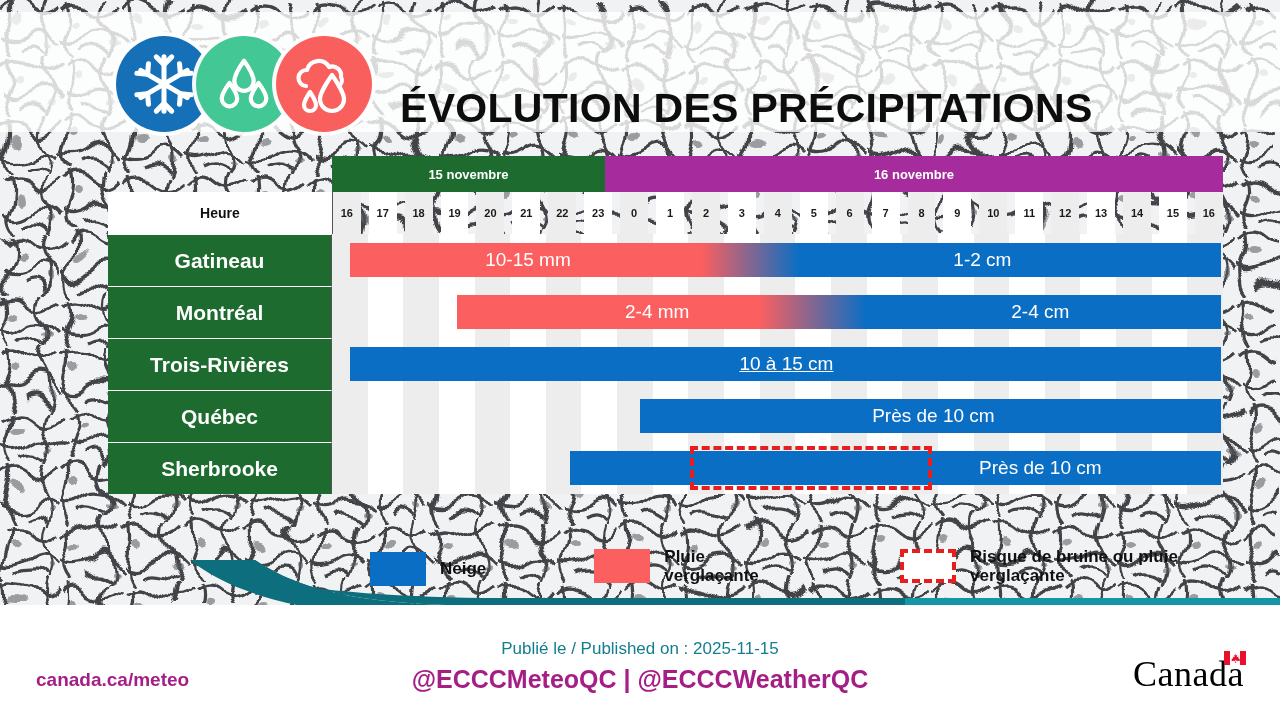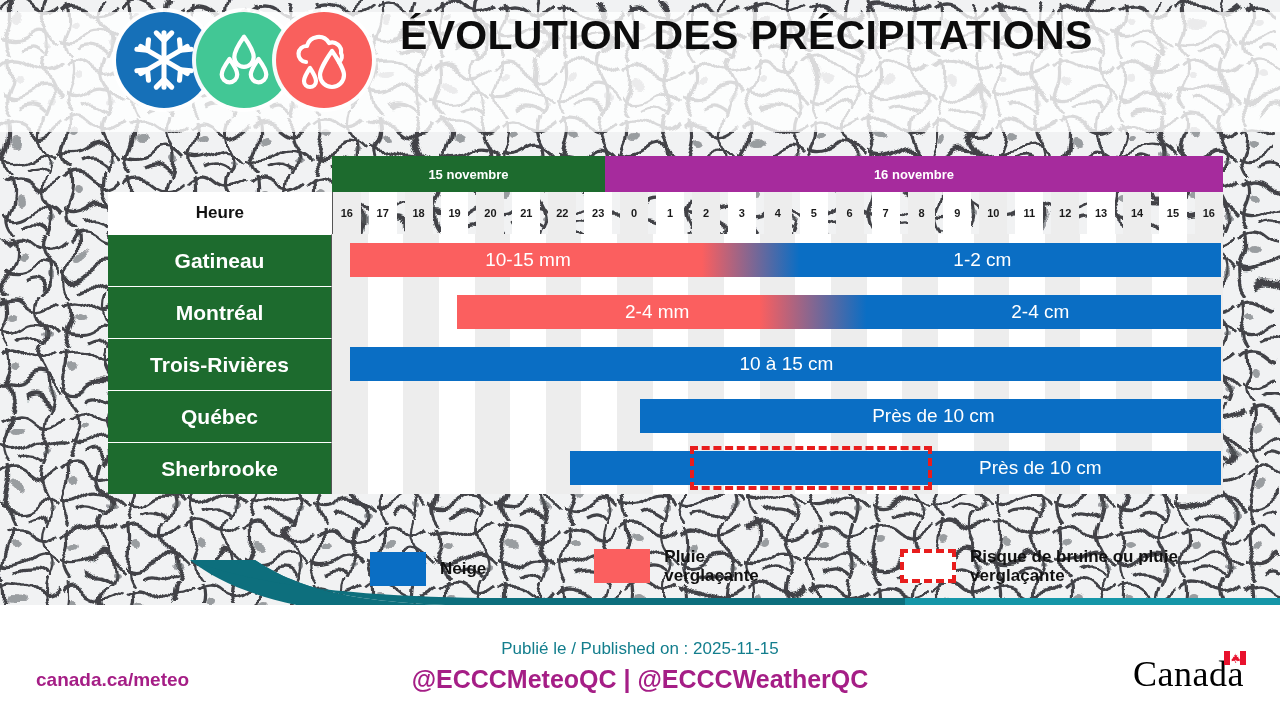--- a/index.html
+++ b/index.html
@@ -20,21 +20,21 @@
     position:absolute;left:0;top:0;width:1280px;height:605px;
   }
 
   
   #title-band{
     position:absolute;left:0;top:12px;width:1280px;height:120px;
     background:rgba(255,255,255,0.80);
   }
   #header-row{
     position:absolute;left:0;top:12px;width:1280px;height:120px;
-    display:flex;align-items:flex-start;
+    display:flex;align-items:flex-end;
   }
   .icon-circle{
     width:96px;height:96px;border-radius:50%;
     display:flex;align-items:center;justify-content:center;
     box-shadow:0 0 0 4px rgba(255,255,255,0.95);
     flex:none;
   }
   #icon-snow{background:#1670b8;margin-left:116px;}
   #icon-rain{background:#42c795;margin-left:-16px;}
   #icon-frz{background:#f9605d;margin-left:-16px;}
@@ -53,21 +53,21 @@
     display:flex;align-items:center;justify-content:center;
     color:#ffffff;font-size:13px;font-weight:bold;
   }
   #date-d1{width:273px;background:#1d6b2e;}
   #date-d2{width:618px;background:#a62b9d;}
 
   #hour-header{display:flex;height:42px;}
   #hour-label{
     width:224px;background:#ffffff;
     display:flex;align-items:center;justify-content:center;
-    font-size:17px;font-weight:bold;color:#111;
+    font-size:14px;font-weight:bold;color:#111;
     border-right:1px solid #555;
   }
   #hour-cells{display:flex;width:891px;gap:8px;}
   .hour-cell{
     flex:1;display:flex;align-items:center;justify-content:center;
     font-size:11px;font-weight:bold;color:#1a1a1a;
     background:#ffffff;
   }
   .hour-cell.alt{background:#ededed;}
 
@@ -350,21 +350,21 @@
           <div class="track-col alt"></div>
           <div class="track-col"></div>
           <div class="track-col alt"></div>
           <div class="track-col"></div>
           <div class="track-col alt"></div>
           <div class="track-col"></div>
           <div class="track-col alt"></div>
           <div class="track-col"></div>
           <div class="track-col alt"></div>
           <div class="bar" style="left: 2%; width: 97.8%; background: rgb(10, 110, 196);">
-            <span class="seg-label" style="left: 50.1022%; transform: translateX(-50%);">10 à 15 cm</span>
+            <span class="seg-label" style="left: 50.1022%; transform: translateX(-50%); text-decoration: underline;">10 à 15 cm</span>
           </div>
         </div>
       </div>
       <div class="city-row">
         <div class="city-name">Québec</div>
         <div class="city-track">
           <div class="track-col alt"></div>
           <div class="track-col"></div>
           <div class="track-col alt"></div>
           <div class="track-col"></div>

